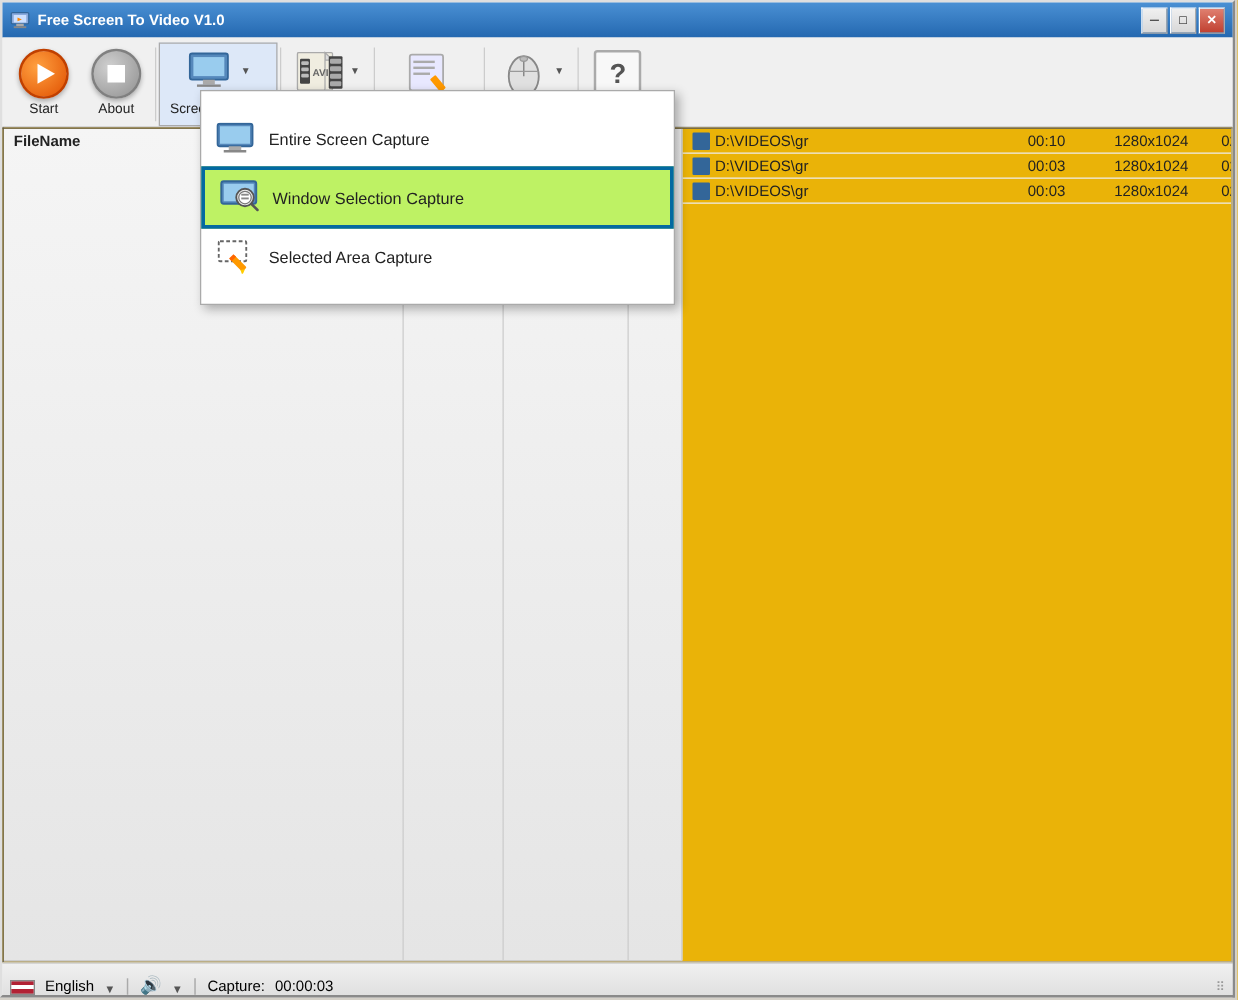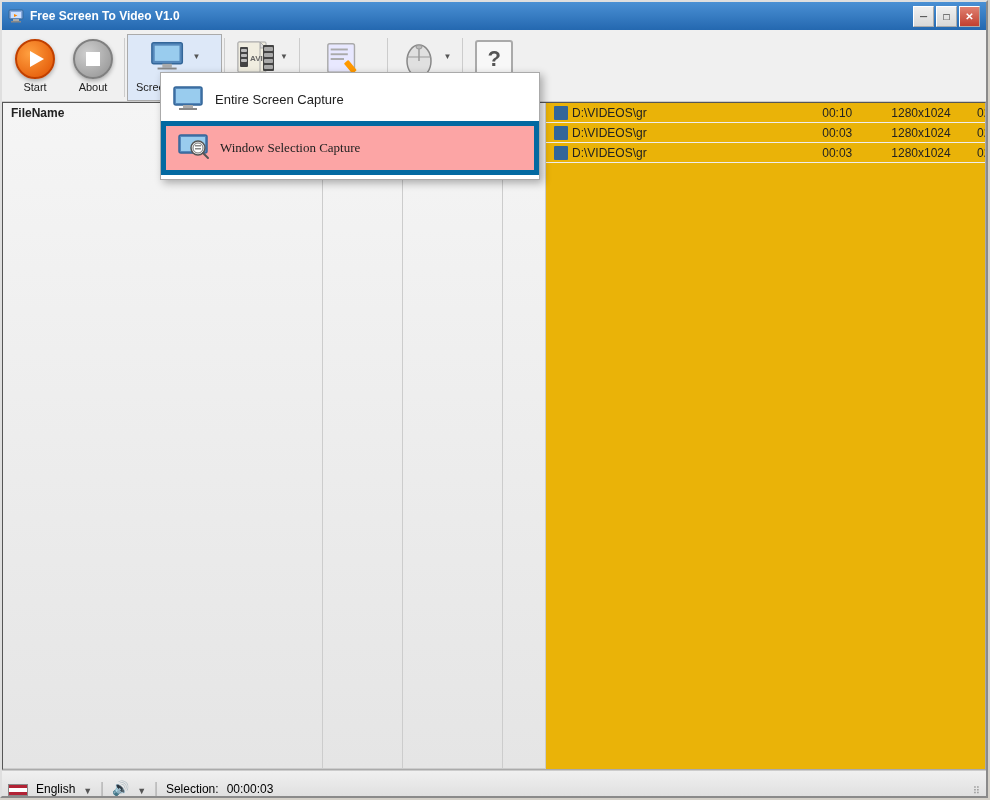--- a/index.html
+++ b/index.html
@@ -240,30 +240,30 @@
     
     .dropdown-menu {
       position: absolute;
       top: 70px;
       left: 158px;
       width: 380px;
       background: white;
       border: 1px solid #aaa;
       box-shadow: 3px 3px 8px rgba(0,0,0,0.3);
       z-index: 100;
-      padding: 4px 0;
+      padding: 16px 0;
     }
     .menu-item {
       display: flex;
       align-items: center;
       padding: 6px 12px;
       gap: 10px;
       cursor: pointer;
     }
-    .menu-item.selected { background: #fca5a5; border: 5px solid #0369a1; font-family: Liberation Serif, serif; }
+    .menu-item.selected { background: #bef264; border: 3px solid #0369a1; }
     .menu-item-icon {
       width: 32px;
       height: 32px;
       flex-shrink: 0;
       display: flex;
       align-items: center;
       justify-content: center;
     }
     .menu-item-label {
       font-size: 13px;
@@ -456,20 +456,34 @@
           <circle cx="20" cy="14" r="5" fill="white" stroke="#777" stroke-width="1"></circle>
           <line x1="25" y1="19" x2="30" y2="24" stroke="#555" stroke-width="2" stroke-linecap="round"></line>
 
           <rect x="17" y="11" width="6" height="1.5" fill="#888"></rect>
           <rect x="17" y="14" width="6" height="1.5" fill="#888"></rect>
         </svg>
       </div>
       <span class="menu-item-label">Window Selection Capture</span>
     </div>
 
+    <div class="menu-item">
+      <div class="menu-item-icon">
+        <svg width="32" height="28" viewBox="0 0 32 28">
+
+          <rect x="2" y="2" width="22" height="16" rx="1" fill="none" stroke="#666" stroke-width="1.5" stroke-dasharray="3,2"></rect>
+
+          <rect x="14" y="12" width="5" height="14" rx="1" fill="#ff9900" transform="rotate(-45 18 18)"></rect>
+          <polygon points="14,24 12,28 17,26" fill="#ffcc00" transform="rotate(-45 18 18)"></polygon>
+
+          <rect x="14" y="11" width="5" height="3" fill="#ff6600" transform="rotate(-45 18 18)"></rect>
+        </svg>
+      </div>
+      <span class="menu-item-label">Selected Area Capture</span>
+    </div>
 
   </div>
 
   <div class="file-table">
     <div class="table-header">
       <div class="th th-filename">FileName</div>
       <div class="th th-duration">Duration</div>
       <div class="th th-size">Size</div>
       <div class="th th-date">Date</div>
     </div>
@@ -505,18 +519,18 @@
   </div>
 
   <div class="statusbar">
     <div class="status-flag"></div>
     <span>English</span>
     <span style="font-size:9px; color:#555;">▼</span>
     <span class="status-sep">|</span>
     <span style="font-size:14px;">🔊</span>
     <span style="font-size:9px; color:#555;">▼</span>
     <span class="status-sep">|</span>
-    <span>Selection:</span>
+    <span>Capture:</span>
     <span>00:00:03</span>
     <span class="status-resize">⠿</span>
   </div>
 
 </div>
 
 </body></html>

